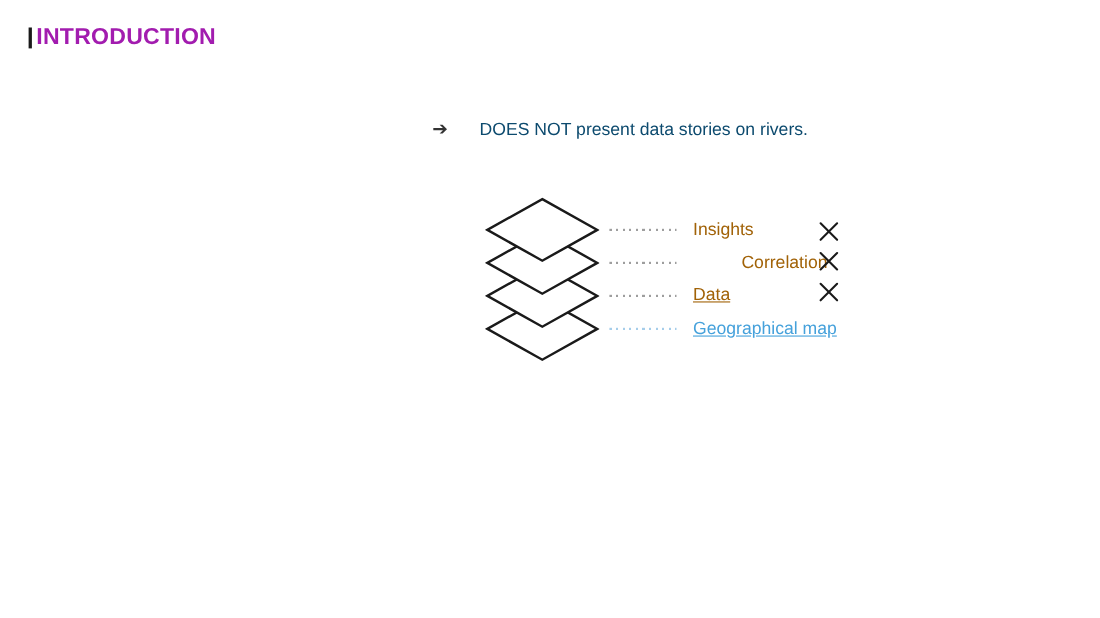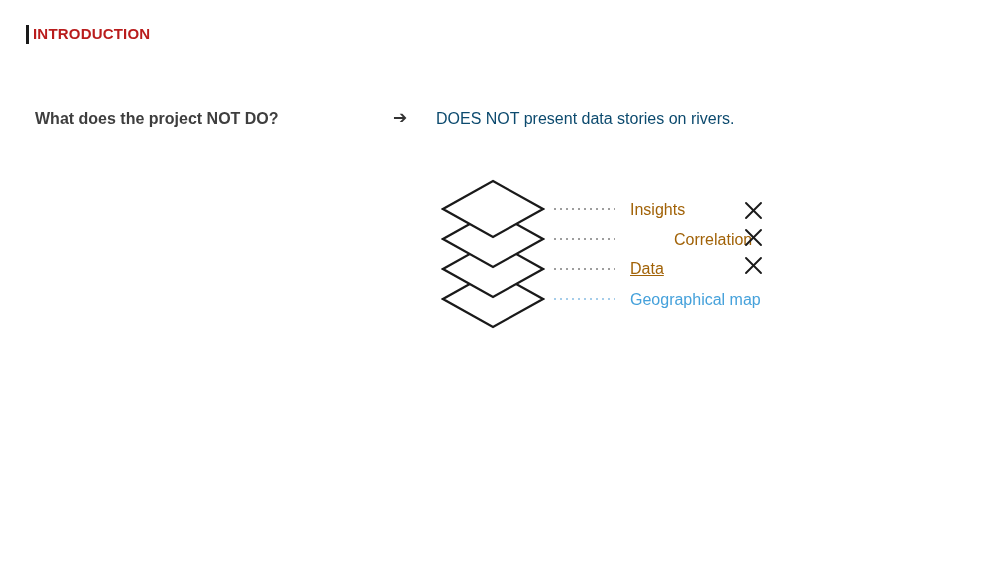--- a/index.html
+++ b/index.html
@@ -15,21 +15,21 @@
     background: #ffffff;
   }
 
   
   .accent-bar {
     position: absolute; left: 26px; top: 25px;
     width: 3px; height: 19px; background: #1a1a1a;
   }
   .title {
     position: absolute; left: 33px; top: 21px;
-    font-size: 15px; font-weight: bold; color: #b91c1c;
+    font-size: 21px; font-weight: bold; color: #a21caf;
     letter-spacing: 0.2px; line-height: 26px; white-space: nowrap;
   }
 
   
   .question {
     position: absolute; left: 35px; top: 109px;
     font-size: 16px; font-weight: bold; color: #3e3e3e;
     line-height: 20px; white-space: nowrap;
   }
   .arrow {
@@ -59,38 +59,37 @@
     top: 298px;
     background: repeating-linear-gradient(to right, #a5cdea 0, #a5cdea 2px, transparent 2px, transparent 6px);
   }
   .layer-label {
     position: absolute; left: 630px;
     font-size: 16px; line-height: 20px; color: #a16207; white-space: nowrap;
   }
   .layer-label.y0 { top: 200px; }
   .layer-label.y1 { top: 230px; margin-left: 44px; }
   .layer-label.y2 { top: 259px; text-decoration: underline; }
-  .layer-label.y3 { top: 290px; color: #45a1db; }
+  .layer-label.y3 { top: 290px; color: #45a1db; text-decoration: underline; }
   .x-icon {
     position: absolute; left: 744px;
     width: 19px; height: 19px;
   }
   .x-icon.y0 { top: 201px; }
   .x-icon.y1 { top: 228px; }
   .x-icon.y2 { top: 256px; }
 </style>
 </head>
 <body>
 
 <div class="slide">
 
   <div class="accent-bar"></div>
   <div class="title">INTRODUCTION</div>
 
-  <div class="question">What does the project NOT DO?</div>
   <div class="arrow">➔</div>
   <div class="statement">DOES NOT present data stories on rivers.</div>
 
   <svg class="stack" viewBox="0 0 104 150" width="104" height="150">
     <g fill="#ffffff" stroke="#1a1a1a" stroke-width="2.2" stroke-linejoin="miter">
       <polygon points="52,92 102,120 52,148 2,120"></polygon>
       <polygon points="52,62 102,90 52,118 2,90"></polygon>
       <polygon points="52,32 102,60 52,88 2,60"></polygon>
       <polygon points="52,2 102,30 52,58 2,30"></polygon>
     </g>

